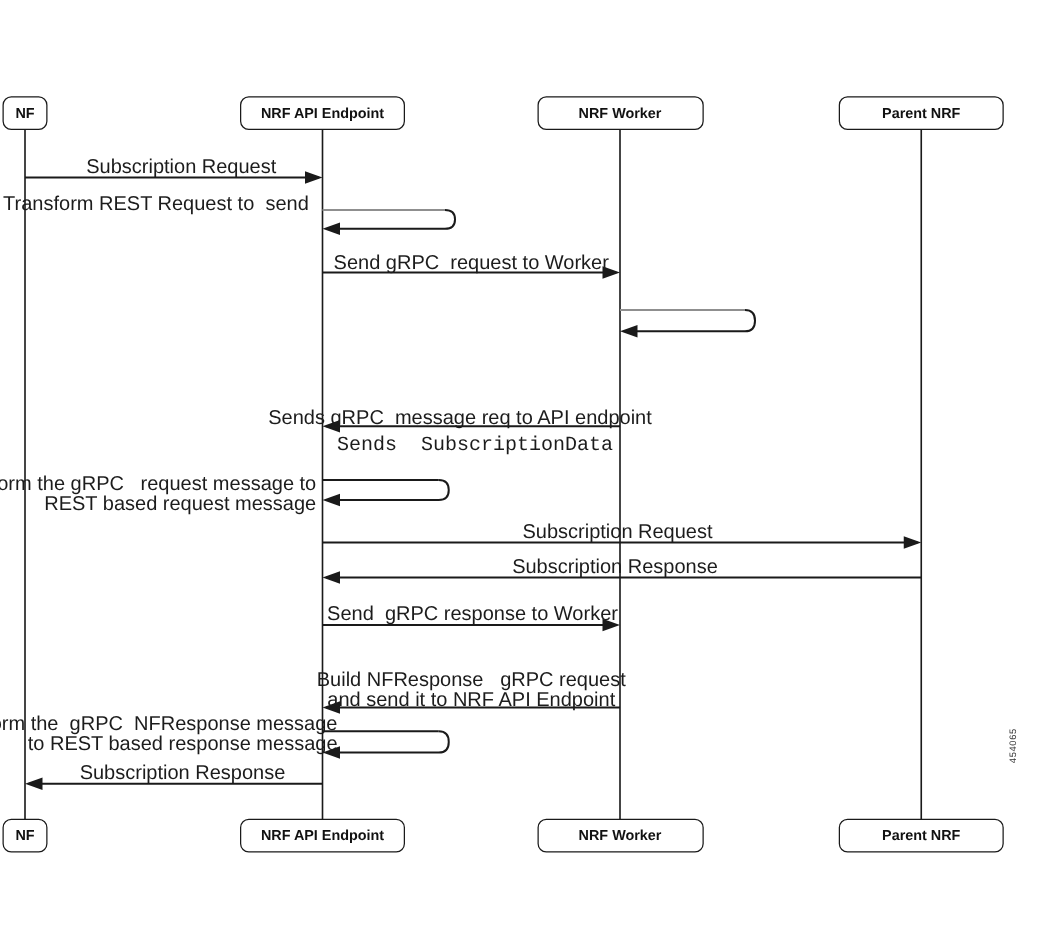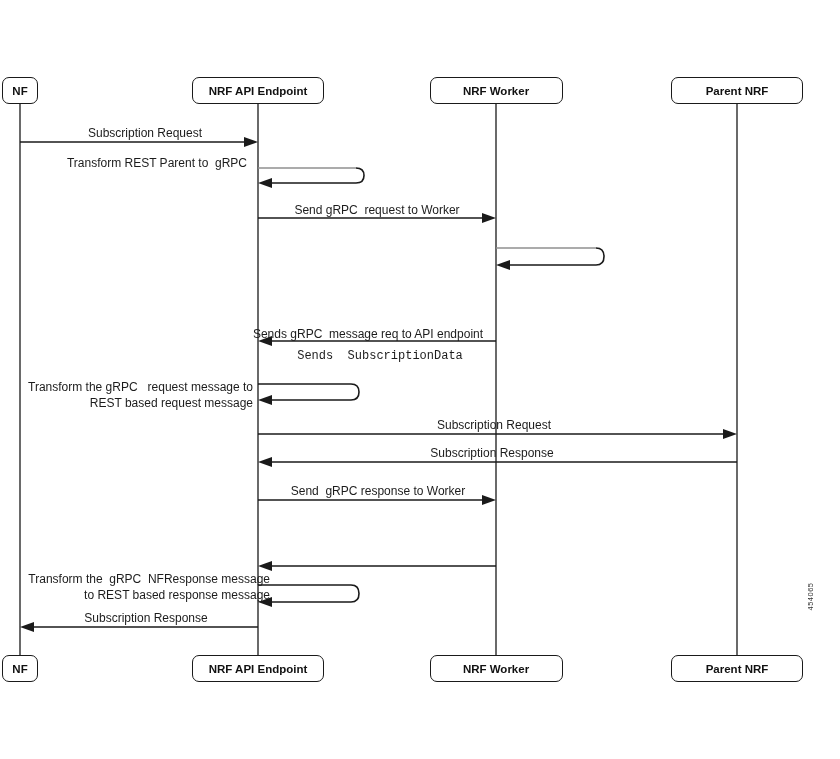--- a/index.html
+++ b/index.html
@@ -8,21 +8,21 @@
     font-family:"Liberation Sans","DejaVu Sans",sans-serif;color:#1c1c1c;
   }
   #wires{position:absolute;left:0;top:0;width:840px;height:759px;}
   .participant-box{
     position:absolute;box-sizing:border-box;height:27px;
     border:1.6px solid #1a1a1a;border-radius:7px;background:#ffffff;
     display:flex;align-items:center;justify-content:center;
     font-weight:bold;font-size:11.5px;color:#111;white-space:pre;z-index:2;
   }
   .msg-label{
-    position:absolute;font-size:12px;line-height:15.5px;color:#1c1c1c;
+    position:absolute;font-size:16px;line-height:15.5px;color:#1c1c1c;
     white-space:pre;z-index:3;
   }
   .msg-label.center{transform:translateX(-50%);text-align:center;}
   .msg-label.right{transform:translateX(-100%);text-align:right;}
   .footer-id{
     position:absolute;font-size:7.5px;color:#333;letter-spacing:0.5px;
     transform:rotate(-90deg);transform-origin:center center;white-space:nowrap;
   }
 </style>
 </head>
@@ -66,25 +66,27 @@
   <div class="footer-id" id="footer" style="left: 790px; top: 592px; width: 40px; text-align: center;">454065</div>
 <div class="participant-box" style="left: 2px; top: 77px; width: 36px;">NF</div>
     <div class="participant-box" style="left: 2px; top: 655px; width: 36px;">NF</div>
     <div class="participant-box" style="left: 192px; top: 77px; width: 132px;">NRF API Endpoint</div>
     <div class="participant-box" style="left: 192px; top: 655px; width: 132px;">NRF API Endpoint</div>
     <div class="participant-box" style="left: 429.5px; top: 77px; width: 133px;">NRF Worker</div>
     <div class="participant-box" style="left: 429.5px; top: 655px; width: 133px;">NRF Worker</div>
     <div class="participant-box" style="left: 671px; top: 77px; width: 132px;">Parent NRF</div>
     <div class="participant-box" style="left: 671px; top: 655px; width: 132px;">Parent NRF</div>
     <div class="msg-label center" style="left: 145px; top: 126px;">Subscription Request</div>
-    <div class="msg-label right" style="left: 247px; top: 156px;">Transform REST Parent to  gRPC</div>
+    <div class="msg-label right" style="left: 247px; top: 156px;">Transform REST Request to  send</div>
     <div class="msg-label center" style="left: 377px; top: 203px;">Send gRPC  request to Worker</div>
     <div class="msg-label center" style="left: 368px; top: 327px; text-align: right;">Sends gRPC  message req to API endpoint</div>
     <div class="msg-label center" style="left: 380px; top: 349px; font-family: Liberation Mono, monospace;">Sends  SubscriptionData</div>
     <div class="msg-label right" style="left: 253px; top: 380px;">Transform the gRPC   request message to
 REST based request message</div>
     <div class="msg-label center" style="left: 494px; top: 418px;">Subscription Request</div>
     <div class="msg-label center" style="left: 492px; top: 446px;">Subscription Response</div>
     <div class="msg-label center" style="left: 378px; top: 484px;">Send  gRPC response to Worker</div>
+    <div class="msg-label center" style="left: 377px; top: 537px;">Build NFResponse   gRPC request
+and send it to NRF API Endpoint</div>
     <div class="msg-label right" style="left: 270px; top: 572px;">Transform the  gRPC  NFResponse message
 to REST based response message</div>
     <div class="msg-label center" style="left: 146px; top: 611px;">Subscription Response</div>
   </div>
 
 </body></html>

